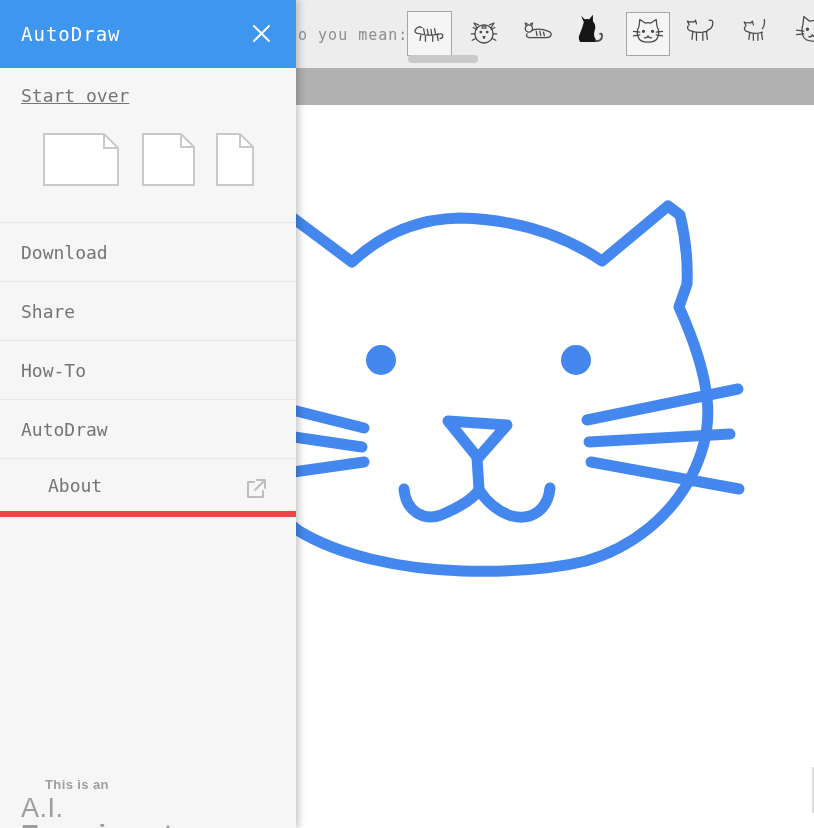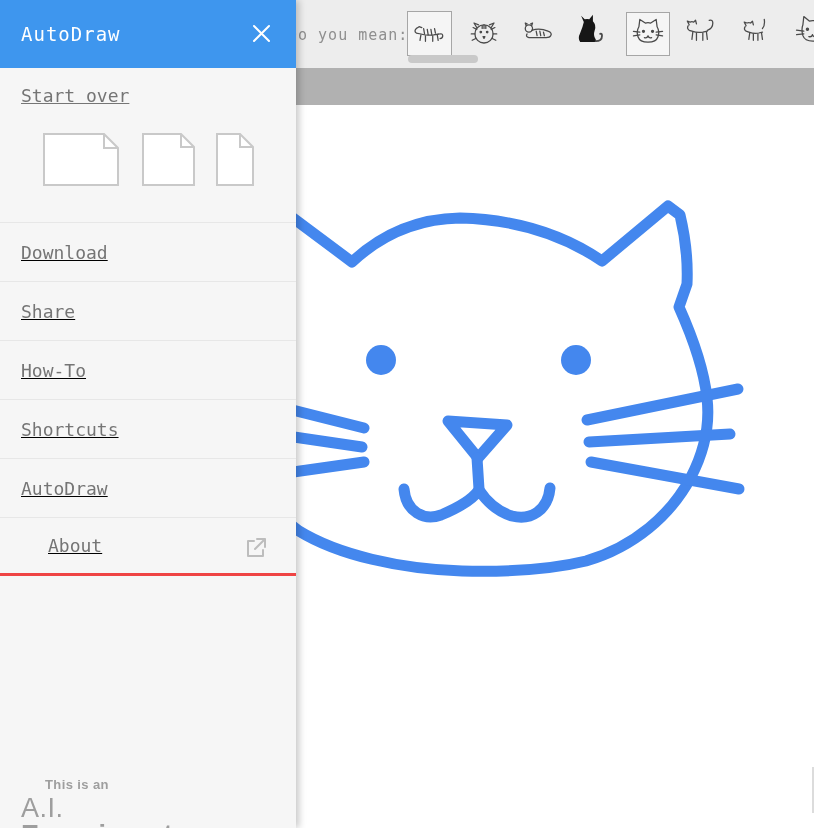--- a/index.html
+++ b/index.html
@@ -46,25 +46,25 @@
   #close-btn { position:absolute; right:23px; top:22px; width:23px; height:23px; cursor:pointer; }
   #close-btn svg { stroke:#fff; stroke-width:2; stroke-linecap:round; }
 
   #start-over-label { position:absolute; left:21px; top:85px; font-size:18px; color:#757575;text-decoration:underline; }
   #canvas-sizes { position:absolute; left:43px; top:133px; height:53px; display:flex; gap:0; }
   .doc-icon { display:block; }
   .doc-icon svg { display:block; }
   #doc-landscape { margin-right:22px; }
   #doc-square { margin-right:20px; }
 
-  #menu { position:absolute; left:0; top:222px; width:296px;text-decoration:underline; }
+  #menu { position:absolute; left:0; top:222px; width:296px; }
   .menu-item { position:relative; height:59px; border-top:1px solid #E7E7E7;
                display:flex; align-items:center; padding-left:21px;
                font-size:18px; color:#757575; cursor:pointer; }
-  .menu-item:last-child { border-bottom:3px solid #ef4444;padding-left:48px; }
+  .menu-item:last-child { border-bottom:6px solid #ef4444;padding-left:48px; }
   .ext-icon { position:absolute; right:28px; top:18px; width:23px; height:23px; }
   .ext-icon svg { stroke:#BDBDBD; stroke-width:2; fill:none; stroke-linecap:round;
                   stroke-linejoin:round; }
 
   #sidebar-footer { position:absolute; left:21px; top:777px; width:250px;
                     font-family:"Liberation Sans",sans-serif; color:#9E9E9E; }
   #footer-line1 { font-size:13px; font-weight:600; letter-spacing:0.4px;margin-left:24px; }
   #footer-line2 { font-size:27px; font-weight:400; letter-spacing:0.5px; margin-top:3px;
                   line-height:27px; }
   #footer-line3 { font-size:27px; font-weight:700; letter-spacing:0.5px; line-height:27px; }
@@ -226,23 +226,20 @@
       <div class="menu-item">
         <span>Download</span>
       </div>
       <div class="menu-item">
         <span>Share</span>
       </div>
       <div class="menu-item">
         <span>How-To</span>
       </div>
       <div class="menu-item">
-        <span>Shortcuts</span>
-      </div>
-      <div class="menu-item">
         <span>AutoDraw</span>
       </div>
       <div class="menu-item">
         <span>About</span>
         <span class="ext-icon">
           <svg width="23" height="23" viewBox="0 0 23 23">
             <path d="M9 5 H3 V20 H18 V14"></path>
             <path d="M12 3 H20 V11 M20 3 L10 13"></path>
           </svg>
         </span>

